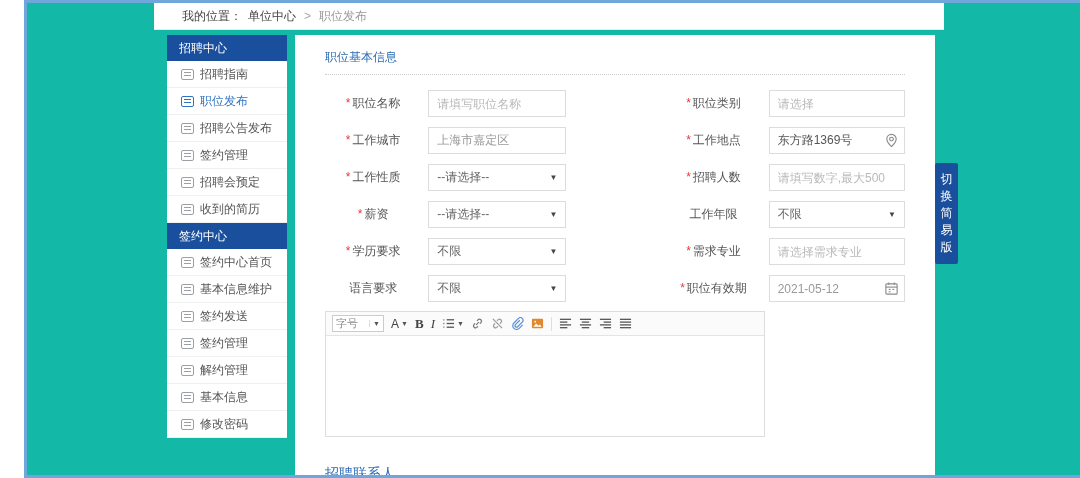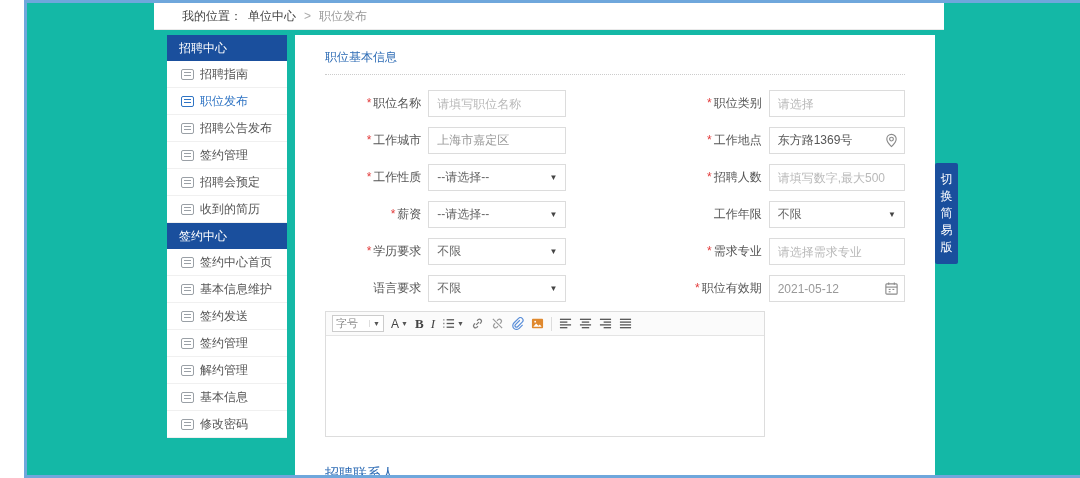--- a/index.html
+++ b/index.html
@@ -29,21 +29,21 @@
   .doc-icon::after  { content:""; position:absolute; left:2px; right:2px; top:5px; height:1px; background:#9aa0a6; }
   .side-item.active .doc-icon, .side-item.active .doc-icon::before, .side-item.active .doc-icon::after { border-color:#2f74c4; background-color:transparent; }
   .side-item.active .doc-icon::before, .side-item.active .doc-icon::after { background:#2f74c4; }
 
   
   .panel { position:absolute; left:268px; top:32px; width:640px; height:446px; background:#fff; padding:14px 30px 0 30px; }
   .sec-title { color:#2e6cb5; font-size:12px; }
   .dotted { border-bottom:1px dotted #ccc; margin:8px 0 10px 0; }
 
   .form-row { display:flex; align-items:center; height:37px; }
-  .flabel { width:120px; text-align:right; padding-right:7px; color:#555; white-space:nowrap; }
+  .flabel { width:120px; text-align:center; padding-right:7px; color:#555; white-space:nowrap; }
   .flabel .req { color:#e23b3b; margin-right:2px; }
   .fctrl { position:relative; }
   .fctrl.l { width:162px; }
   .fctrl.r { width:160px; }
   .gap { width:116px; }
   .tbox { width:100%; height:27px; border:1px solid #dcdcdc; background:#fff; padding:0 8px;
           font-size:12px; color:#555; font-family:inherit; }
   .tbox::placeholder { color:#b9b9b9; }
   .tbox.muted { color:#999; }
   .selbox { width:100%; height:27px; border:1px solid #dcdcdc; background:#fff; display:flex;

